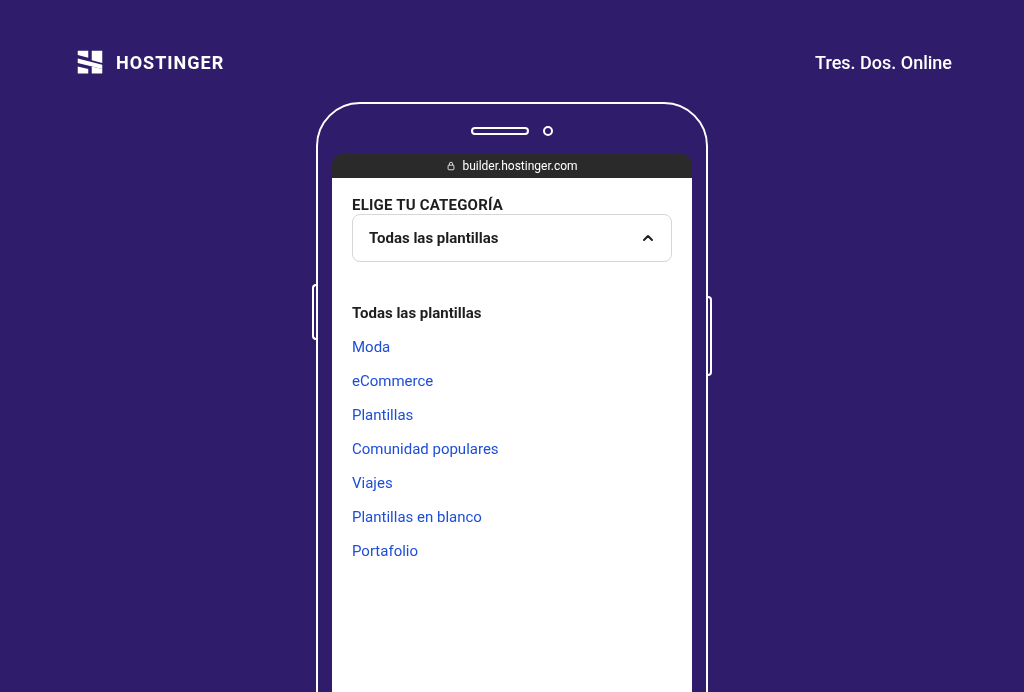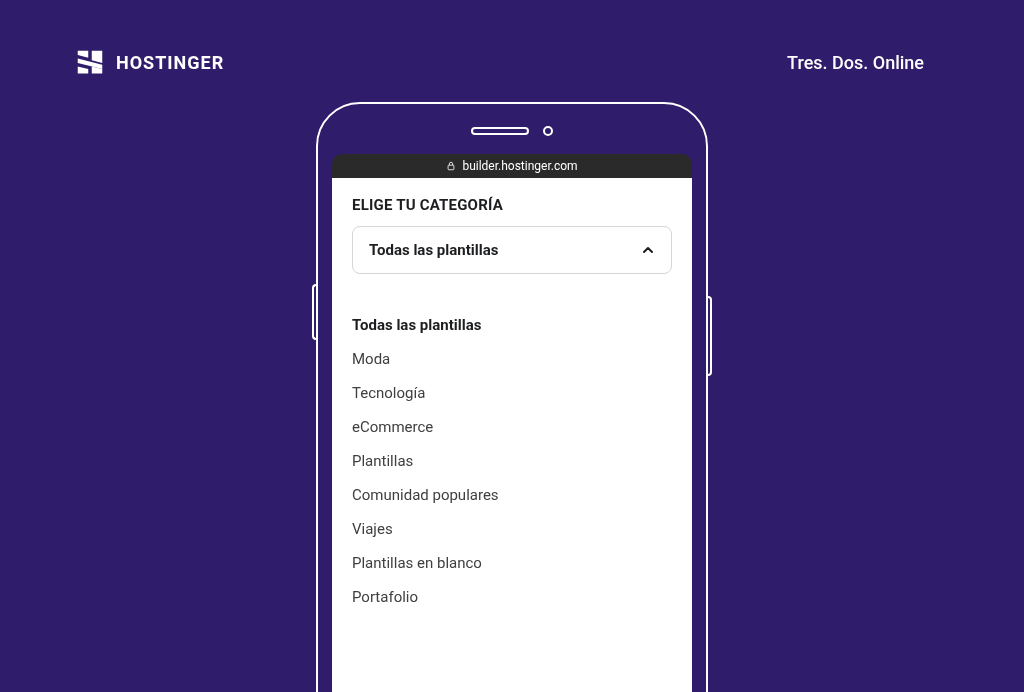--- a/index.html
+++ b/index.html
@@ -12,21 +12,21 @@
       height: 692px;
       background-color: #2f1c6a;
       font-family: -apple-system, BlinkMacSystemFont, "Segoe UI", Roboto, Helvetica, Arial, sans-serif;
       position: relative;
       overflow: hidden;
     }
     .header {
       display: flex;
       justify-content: space-between;
       align-items: center;
-      padding: 48px 100px 0 76px;
+      padding: 48px 72px 0 76px;
     }
     .logo-wrap {
       display: flex;
       align-items: center;
       gap: 12px;
     }
     .logo-mark {
       width: 28px;
       height: 28px;
     }
@@ -114,21 +114,20 @@
       margin: 0 14px;
       background-color: #ffffff;
       height: 560px;
       padding: 18px 20px 0 20px;
       overflow: hidden;
     }
     .heading {
       font-size: 15px;
       font-weight: 700;
       color: #1d1e20;
-      margin-bottom: 12px;
       letter-spacing: 0.2px;
     }
     .dropdown {
       border: 1px solid #d4d6da;
       border-radius: 8px;
       padding: 14px 16px;
       display: flex;
       align-items: center;
       justify-content: space-between;
       cursor: pointer;
@@ -139,21 +138,21 @@
       color: #1d1e20;
     }
     .chevron {
       display: inline-flex;
     }
     .category-list {
       margin-top: 34px;
     }
     .category-item {
       font-size: 15px;
-      color: #404040;
+      color: #1d4ed8;
       padding: 8px 0;
       cursor: pointer;
     }
     .category-item.active {
       font-weight: 700;
       color: #1d1e20;
     }
   </style>
 </head>
 <body>
@@ -201,21 +200,20 @@
       <span class="chevron">
         <svg width="14" height="14" viewBox="0 0 14 14" fill="none">
           <path d="M3 9 L7 5 L11 9" stroke="#1d1e20" stroke-width="2" stroke-linecap="round" stroke-linejoin="round"></path>
         </svg>
       </span>
     </div>
 
     <div class="category-list">
       <div class="category-item active">Todas las plantillas</div>
       <div class="category-item">Moda</div>
-      <div class="category-item">Tecnología</div>
       <div class="category-item">eCommerce</div>
       <div class="category-item">Plantillas</div>
       <div class="category-item">Comunidad populares</div>
       <div class="category-item">Viajes</div>
       <div class="category-item">Plantillas en blanco</div>
       <div class="category-item">Portafolio</div>
     </div>
   </div>
 </div>
 

